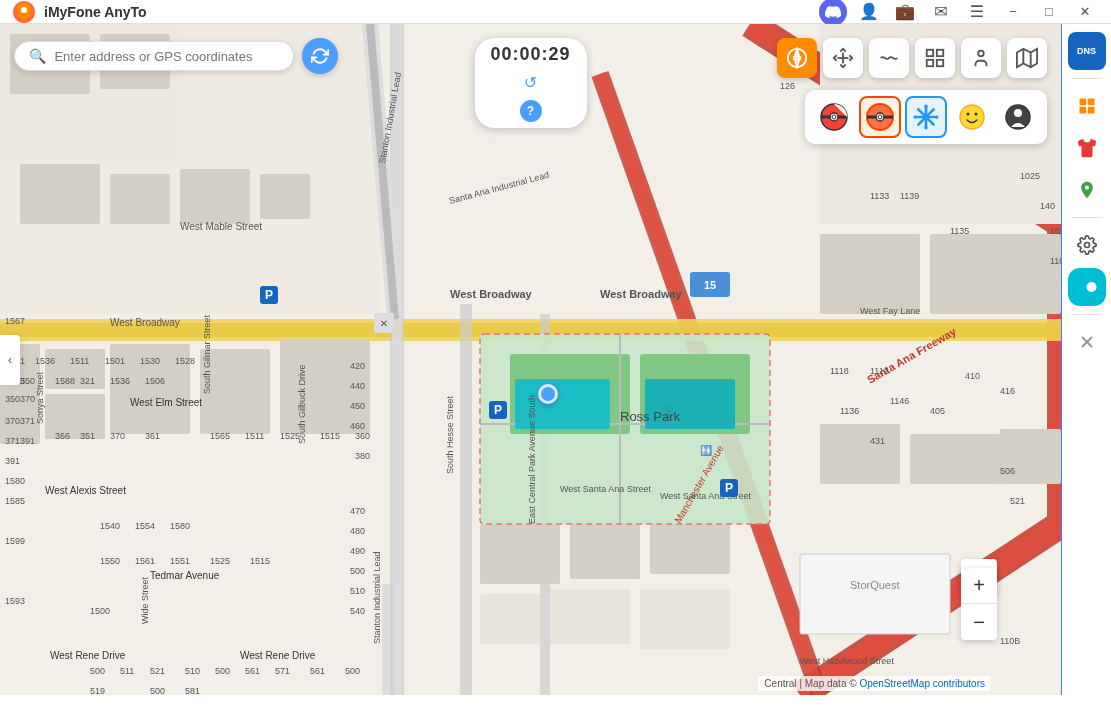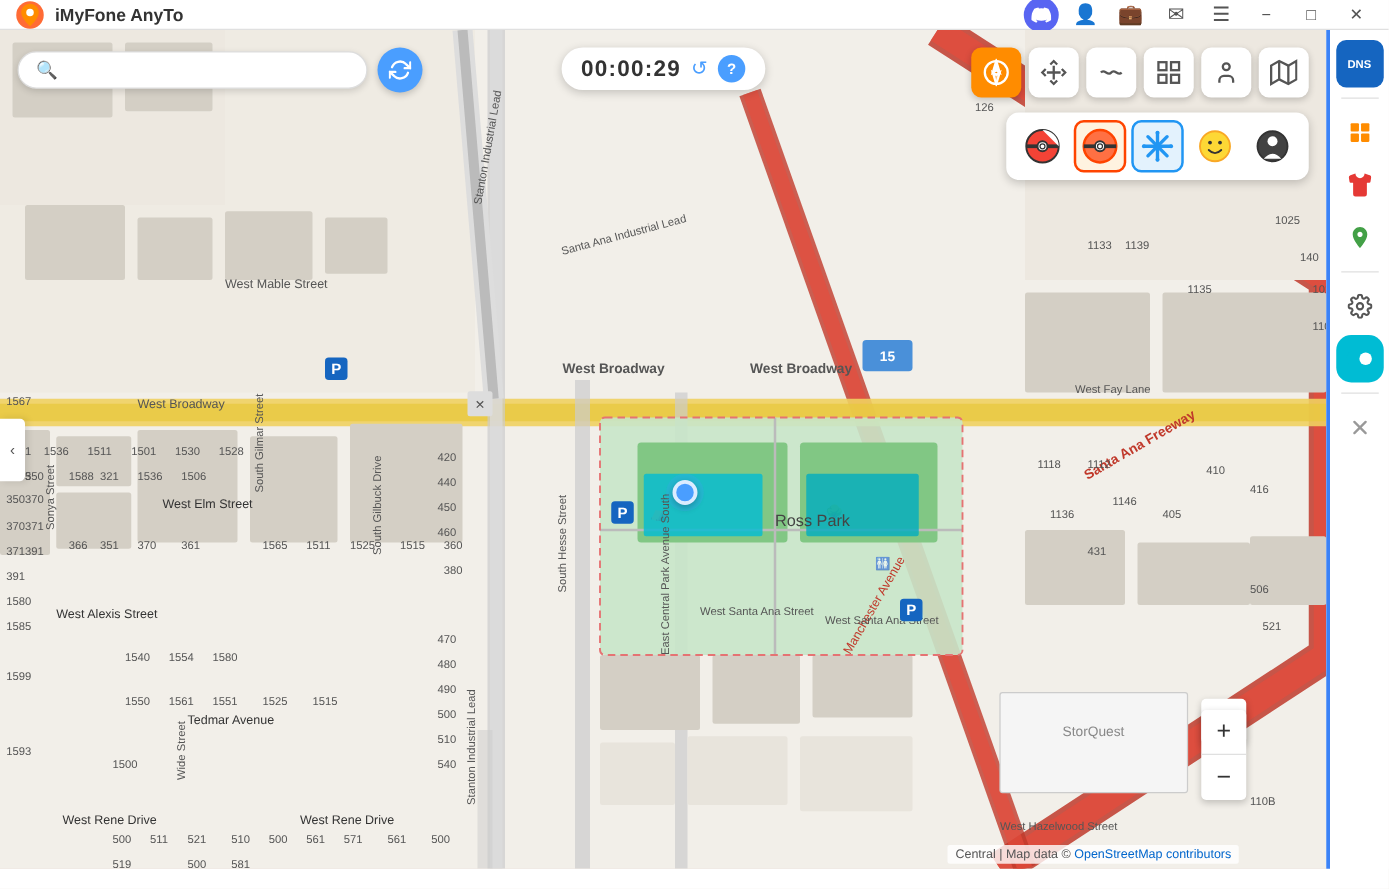--- a/index.html
+++ b/index.html
@@ -41,20 +41,21 @@
       box-shadow: 0 2px 6px rgba(0,0,0,0.2);
     }
     .refresh-btn svg { color: #fff; }
 
     
     .timer-bar {
       position: absolute; top: 14px; left: 50%; transform: translateX(-50%);
       z-index: 100; display: flex; align-items: center; gap: 8px;
       background: #fff; border-radius: 20px; padding: 6px 16px;
       box-shadow: 0 2px 8px rgba(0,0,0,0.2);
+      flex-direction: column;
     }
     .timer-text { font-size: 18px; font-weight: 600; color: #333; letter-spacing: 1px; }
     .timer-refresh { font-size: 16px; color: #4a9eff; cursor: pointer; }
     .timer-help { width: 22px; height: 22px; background: #4a9eff; border-radius: 50%; display: flex; align-items: center; justify-content: center; color: #fff; font-size: 12px; font-weight: bold; cursor: pointer; }
 
     
     .top-toolbar {
       position: absolute; top: 14px; right: 14px; z-index: 100;
       display: flex; gap: 6px; align-items: center;
     }
@@ -74,21 +75,21 @@
     }
     .pb-btn {
       width: 42px; height: 42px; border-radius: 8px;
       display: flex; align-items: center; justify-content: center; cursor: pointer; font-size: 22px;
     }
     .pb-btn.active-border { border: 2px solid #ff4444; }
     .pb-snowflake { background: #e8f4ff; border: 2px solid #4a9eff; }
 
     
     .right-sidebar {
-      width: 50px; background: #fff; border-left: 3px solid #3b82f6;
+      width: 50px; background: #fff; border-left: 1px solid #3b82f6;
       display: flex; flex-direction: column; align-items: center;
       padding: 8px 0; gap: 4px; z-index: 50;
     }
     .rs-btn {
       width: 38px; height: 38px; border-radius: 8px;
       display: flex; align-items: center; justify-content: center; cursor: pointer; font-size: 18px;
     }
     .rs-btn.dns-badge {
       background: #1565c0; color: #fff; border-radius: 8px; font-size: 10px; font-weight: bold; position: relative;
     }
@@ -420,20 +421,21 @@
       <text x="148" y="600" font-size="9" fill="#555" transform="rotate(-90, 148, 600)">Wide Street</text>
     </svg>
 
     <div class="location-dot"></div>
 
     <div class="park-label">Ross Park</div>
 
     <div class="search-bar">
       <div class="search-input-wrap">
         <span class="search-icon-inner">🔍</span>
+        <input class="search-input" type="text" placeholder="Enter address or GPS coordinates" style="">
       </div>
       <div class="refresh-btn">
         <svg width="18" height="18" viewBox="0 0 24 24" fill="none" stroke="#fff" stroke-width="2.5" stroke-linecap="round" stroke-linejoin="round">
           <path d="M23 4v6h-6"></path>
           <path d="M1 20v-6h6"></path>
           <path d="M3.51 9a9 9 0 0 1 14.85-3.36L23 10M1 14l4.64 4.36A9 9 0 0 0 20.49 15"></path>
         </svg>
       </div>
     </div>
 

